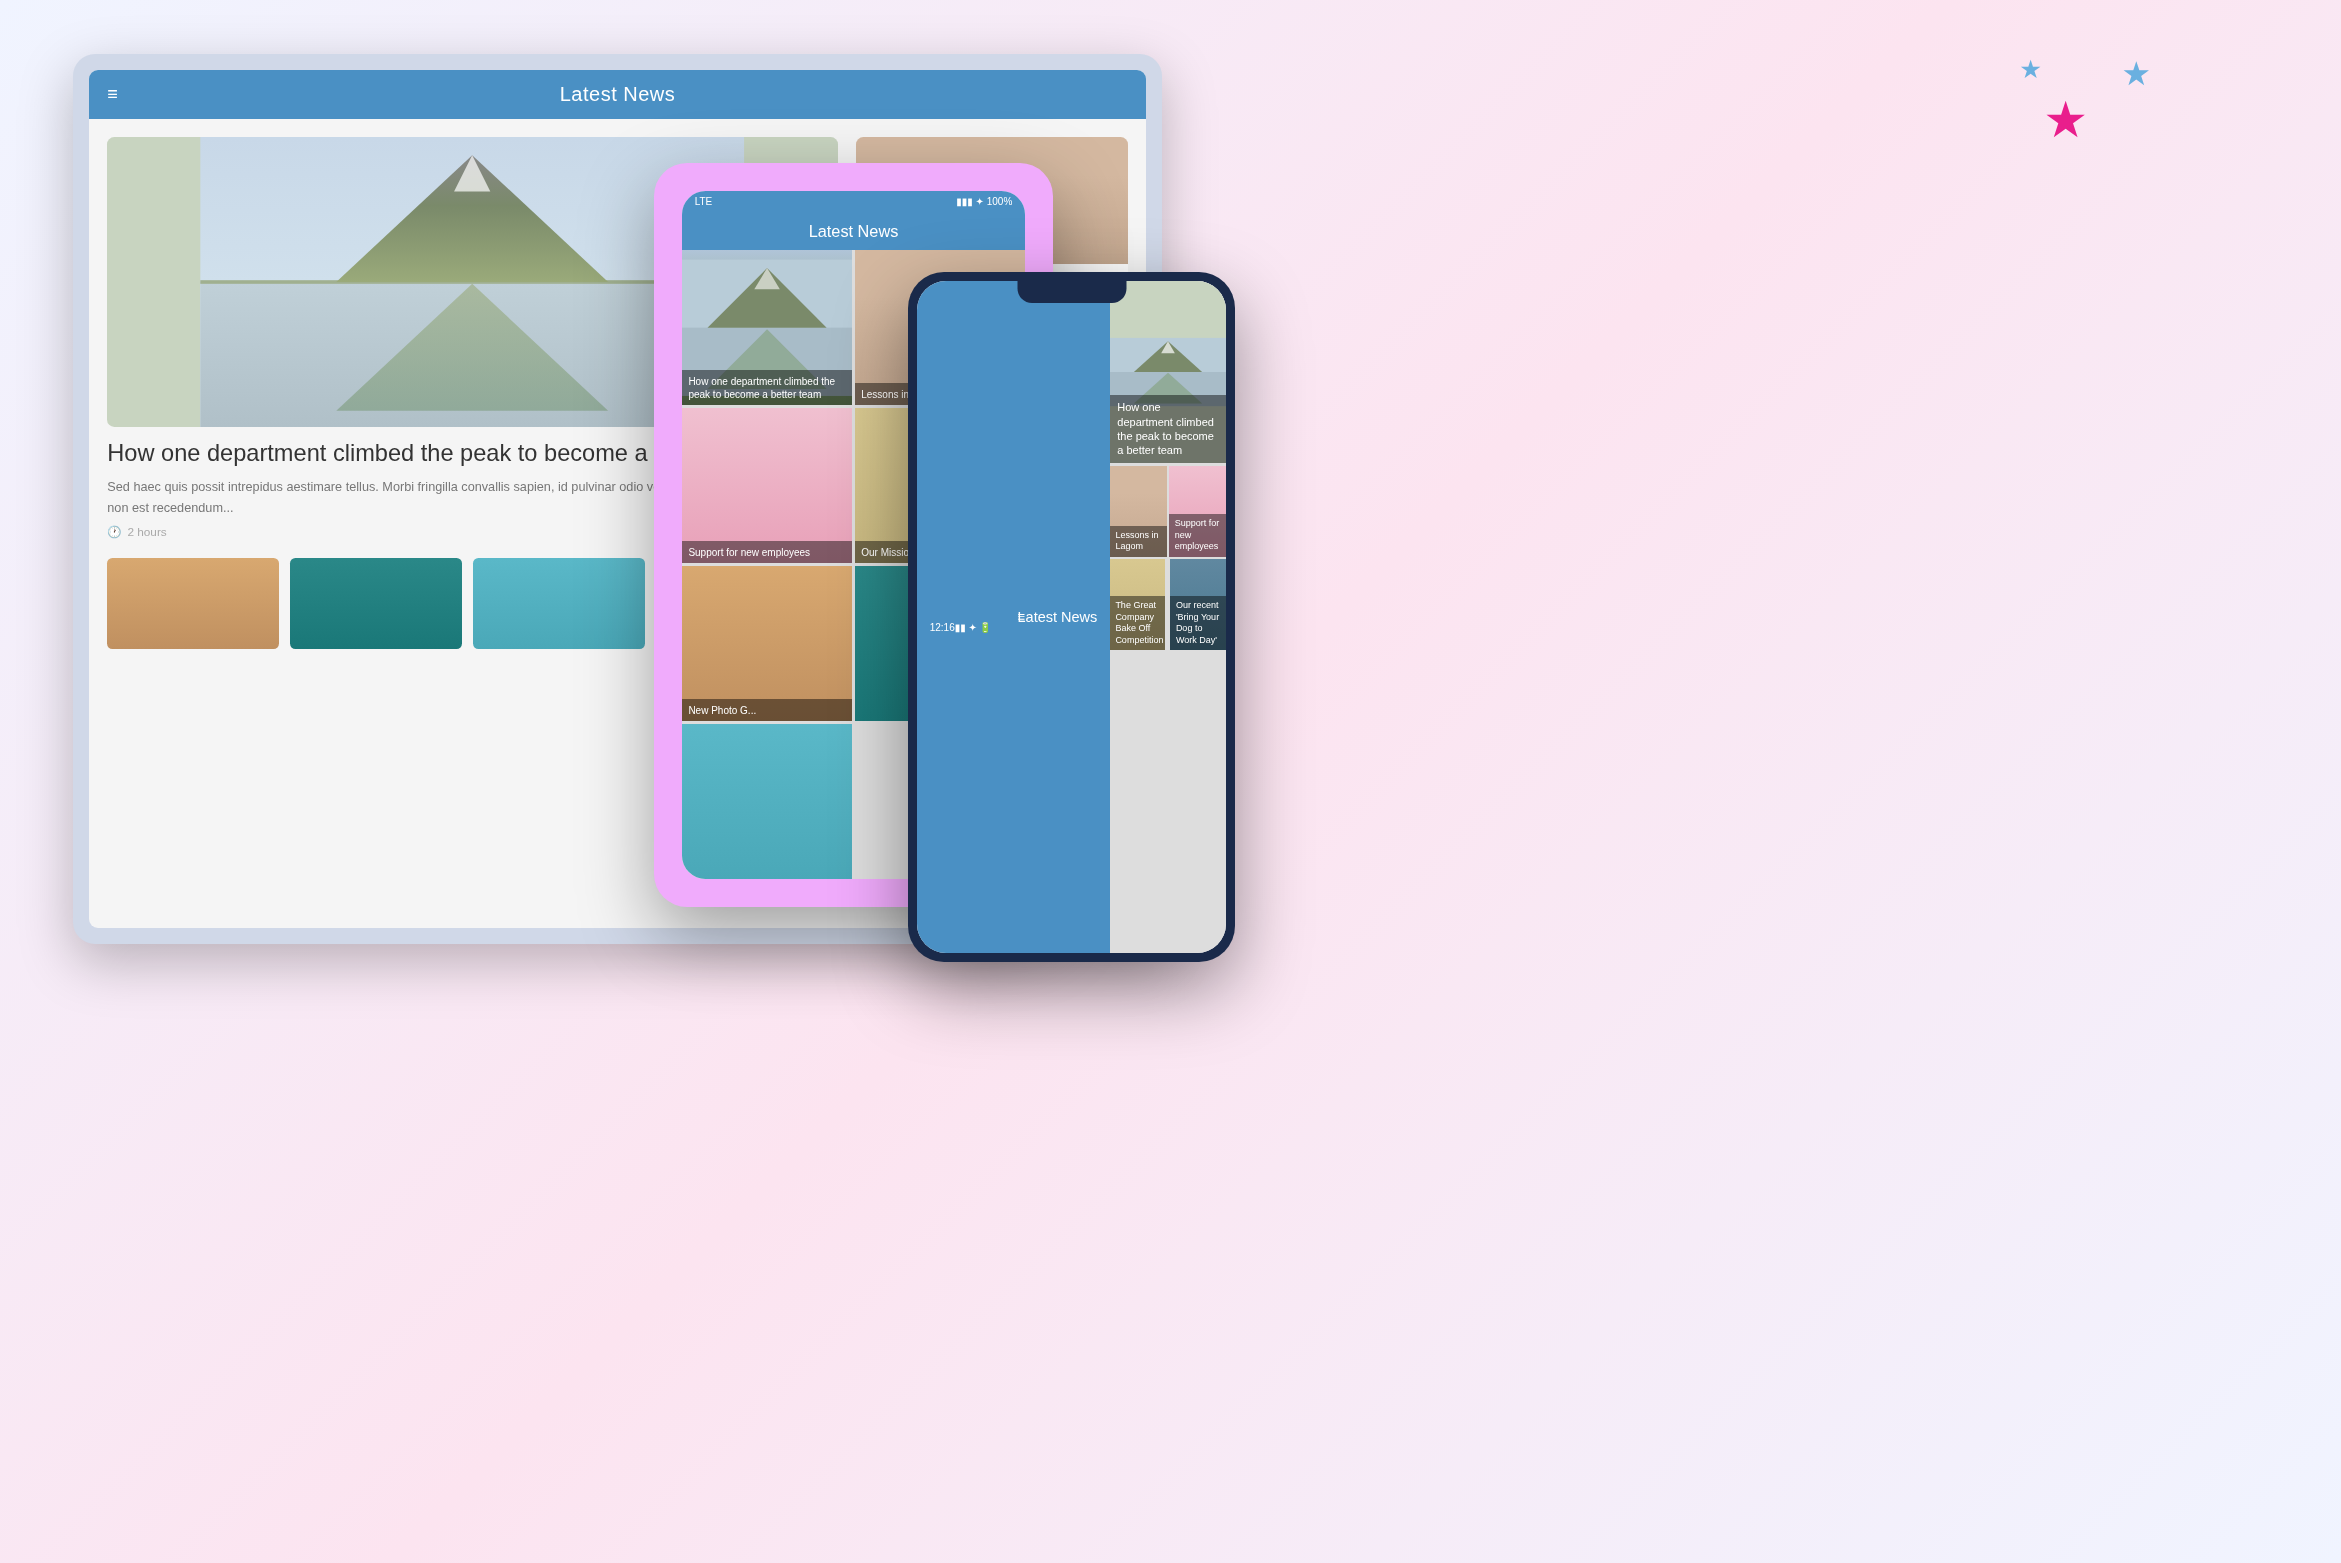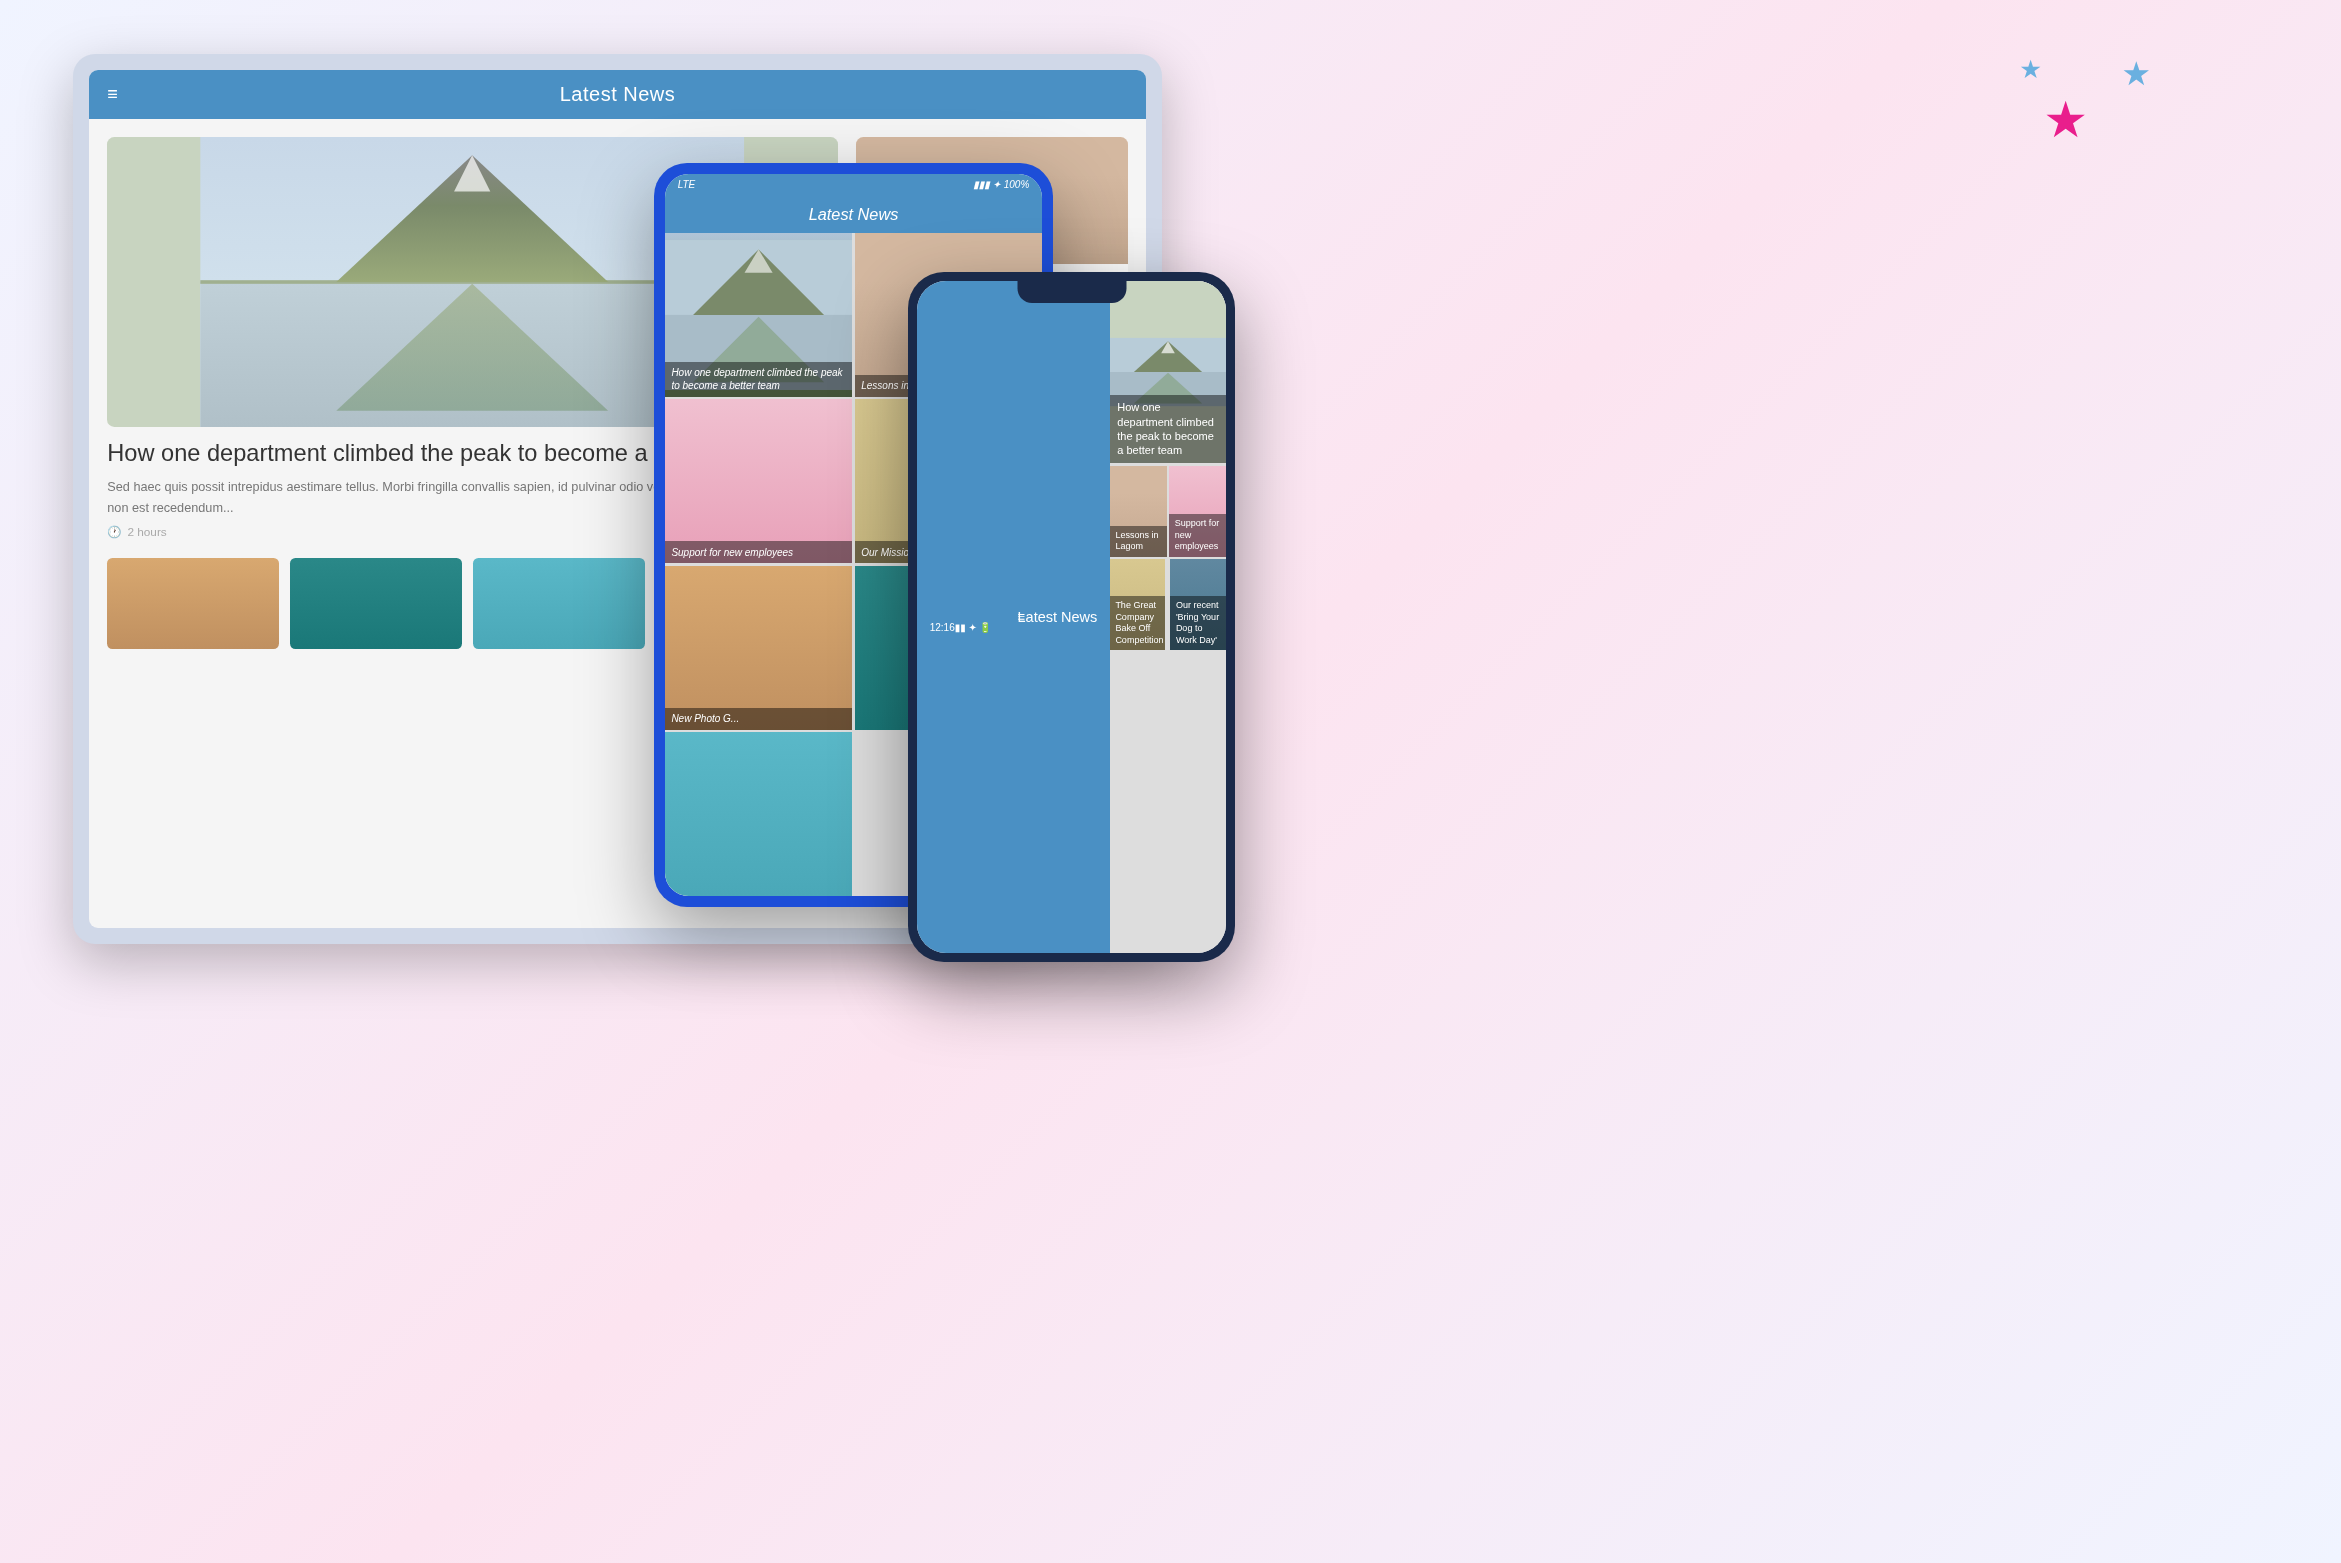--- a/index.html
+++ b/index.html
@@ -146,26 +146,25 @@
       gap: 3.6px;
     }
 
     
     .phone-large {
       position: absolute;
       left: 654px;
       top: 163px;
       width: 399px;
       height: 744px;
-      background: #1d4ed8;
+      background: #f0abfc;
       border-radius: 33px;
-      padding: 11px;
+      padding: 28px;
       box-shadow: 0 27px 73px rgba(0,0,0,0.35);
       z-index: 5;
-      font-style: italic;
     }
     .phone-large-screen {
       width: 100%;
       height: 100%;
       background: #f5f5f5;
       border-radius: 23.6px;
       overflow: hidden;
       display: flex;
       flex-direction: column;
     }

